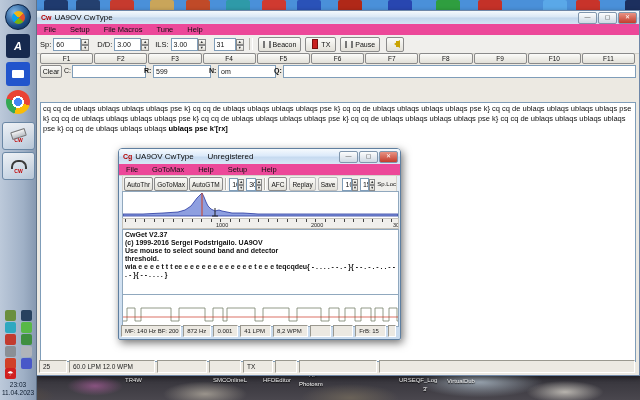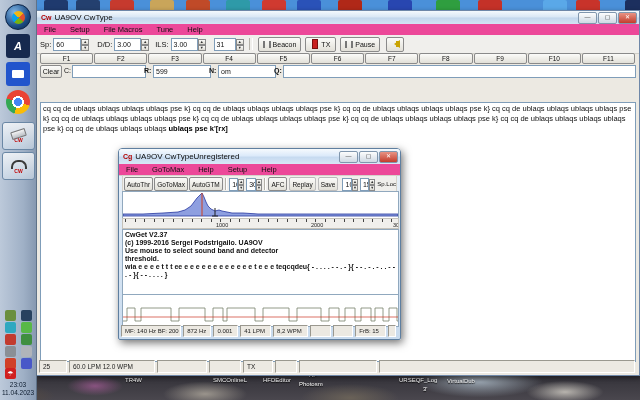--- a/index.html
+++ b/index.html
@@ -279,21 +279,21 @@
         <span class="cell" style="width: 14px;"></span>
         <span class="cell" style="width: 70px;"></span>
         <span class="cell" style="flex: 1 1 0%;"></span>
       </div>
   </div>
 
   <div id="cwget" class="abs">
     <div class="titlebar">
       <span class="ticon">Cg</span>
       <span>UA9OV CwType</span>
-      <span style="text-align:center;">Unregistered</span>
+      <span style="margin-left:14px;text-align:center;">Unregistered</span>
       <span class="caption-btns" style="top:2px;">
         <span class="cap">—</span>
         <span class="cap">▢</span>
         <span class="cap close">✕</span>
       </span>
     </div>
     <div class="menubar" id="cg-menu" style="top:15px;height:11px;">
         <span>File</span>
         <span>GoToMax</span>
         <span>Help</span>

